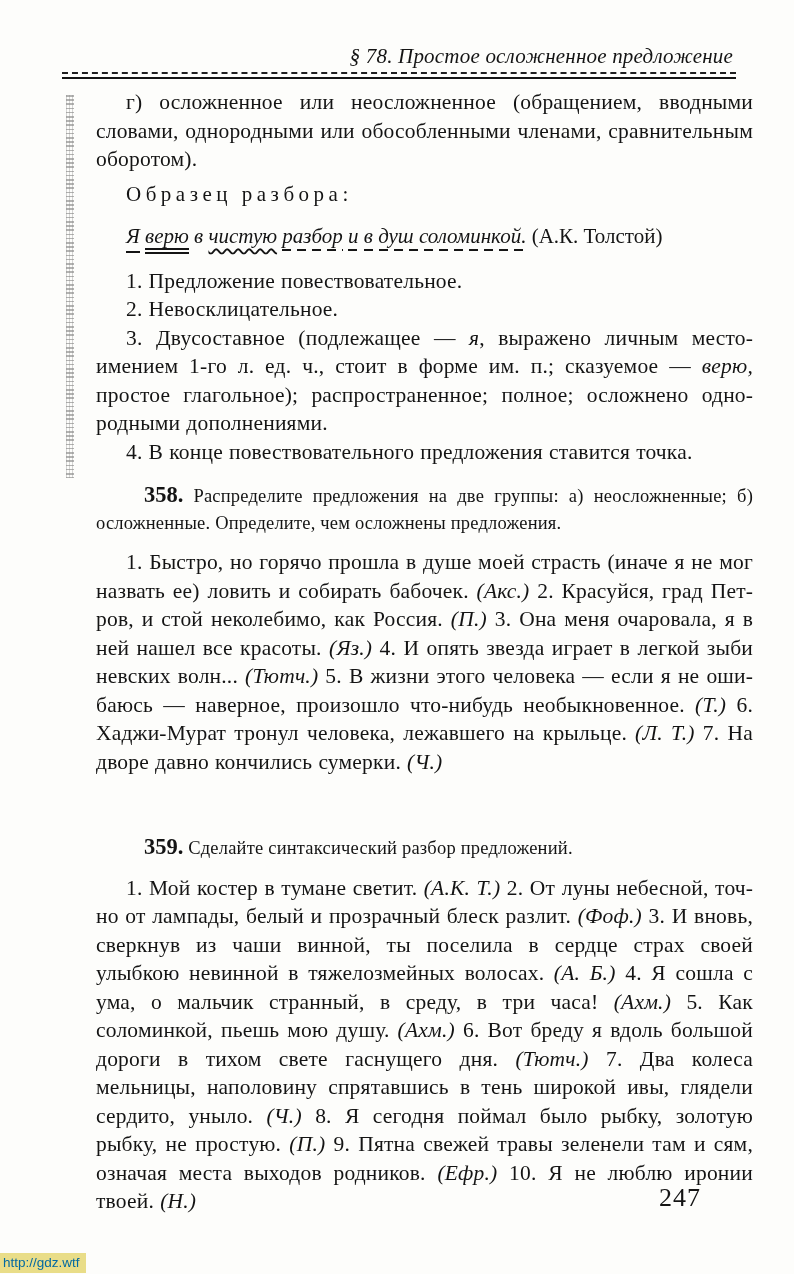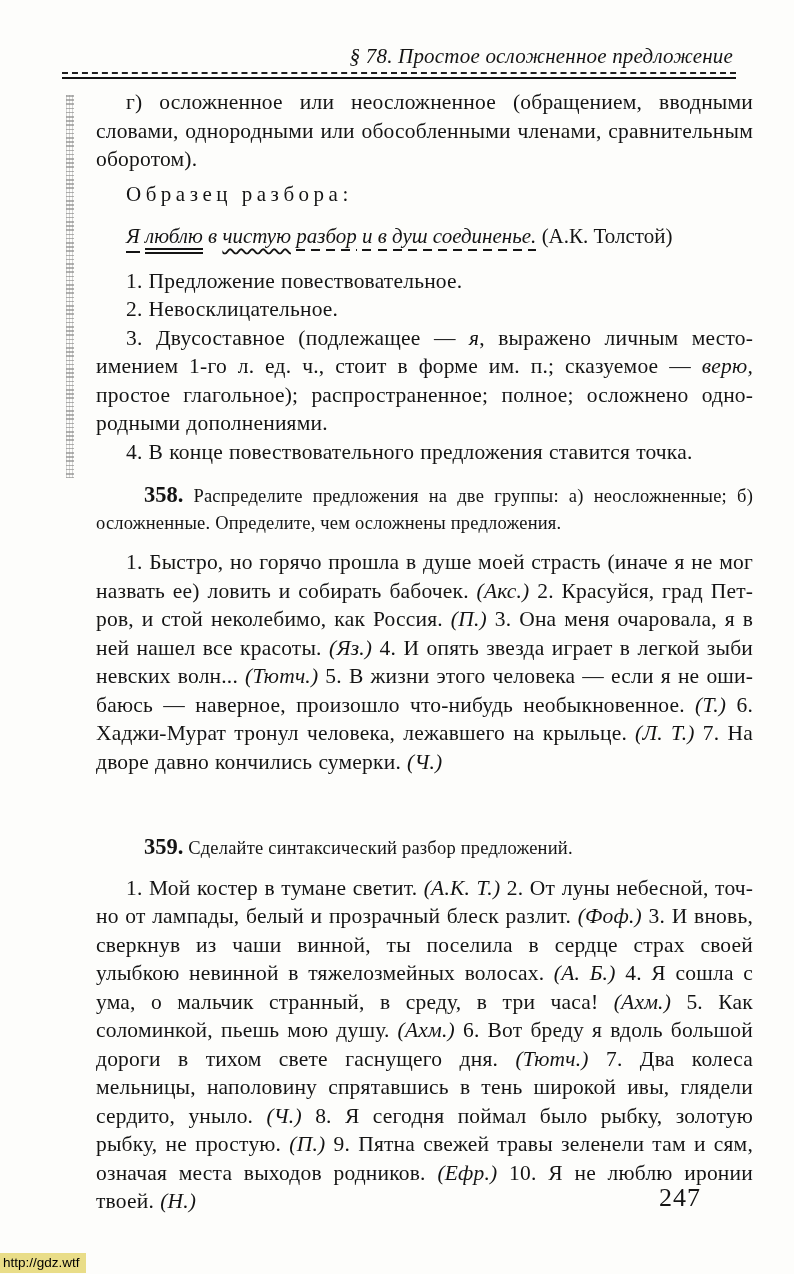--- a/index.html
+++ b/index.html
@@ -51,41 +51,41 @@
   .u2{border-bottom:6px double #141414;padding-bottom:0;}
   .uw{text-decoration:underline;text-decoration-style:wavy;text-decoration-thickness:1.5px;text-underline-offset:5px;text-align:center;}
   .ud{
     background-image:repeating-linear-gradient(90deg,#151515 0 9px,transparent 9px 15px);
     background-repeat:no-repeat;background-position:0 100%;background-size:100% 2px;
     padding-bottom:3px;
   }
   .page-number{position:absolute;top:1183px;right:93px;font-size:26px;letter-spacing:1px;}
   .watermark{
     position:absolute;left:0;bottom:1px;
-    background:#e9dd88;color:#000000;
+    background:#e9dd88;color:#0369a1;
     font-family:"Liberation Sans","DejaVu Sans",sans-serif;
     font-size:13.5px;padding:2px 6px 3px 3px;text-align:center;
   }
 </style>
 </head>
 <body>
 
 <div class="page">
 
   <div class="running-head">§ 78. Простое осложненное предложение</div>
   <div class="head-rule"></div>
   <div class="noise"></div>
 
   <main>
 
     <p class="body">г) осложненное или неосложненное (обращением, вводными словами, однородными или обособленными членами, сравнитель­ным оборотом).</p>
 
     <p class="spaced-heading">Образец разбора:</p>
 
-    <p class="example"><span class="i u1">Я</span><span class="i"> </span><span class="i u2">люблю</span><span class="i"> в </span><span class="i uw">чистую</span><span class="i"> </span><span class="i ud">разбор</span><span class="i"> </span><span class="i ud">и</span><span class="i"> </span><span class="i ud">в душ соединенье.</span><span> (А.К. Толстой)</span></p>
+    <p class="example"><span class="i u1">Я</span><span class="i"> </span><span class="i u2">верю</span><span class="i"> в </span><span class="i uw">чистую</span><span class="i"> </span><span class="i ud">разбор</span><span class="i"> </span><span class="i ud">и</span><span class="i"> </span><span class="i ud">в душ соломинкой.</span><span> (А.К. Толстой)</span></p>
 
     <div class="analysis">
       <p class="body">1. Предложение повествовательное.</p>
       <p class="body">2. Невосклицательное.</p>
       <p class="body"><span>3. Двусоставное (подлежащее — </span><span class="i">я</span><span>, выражено личным место­имением 1-го л. ед. ч., стоит в форме им. п.; сказуемое — </span><span class="i">верю,</span><span> простое глагольное); распространенное; полное; осложнено одно­родными дополнениями.</span></p>
       <p class="body">4. В конце повествовательного предложения ставится точка.</p>
     </div>
 
     <div class="exercise-358">
       <p class="ex-head"><span class="ex-num">358.</span><span> </span><span>Распределите предложения на две группы: а) неосложненные; б) осложненные. Определите, чем осложнены предложения.</span></p>

